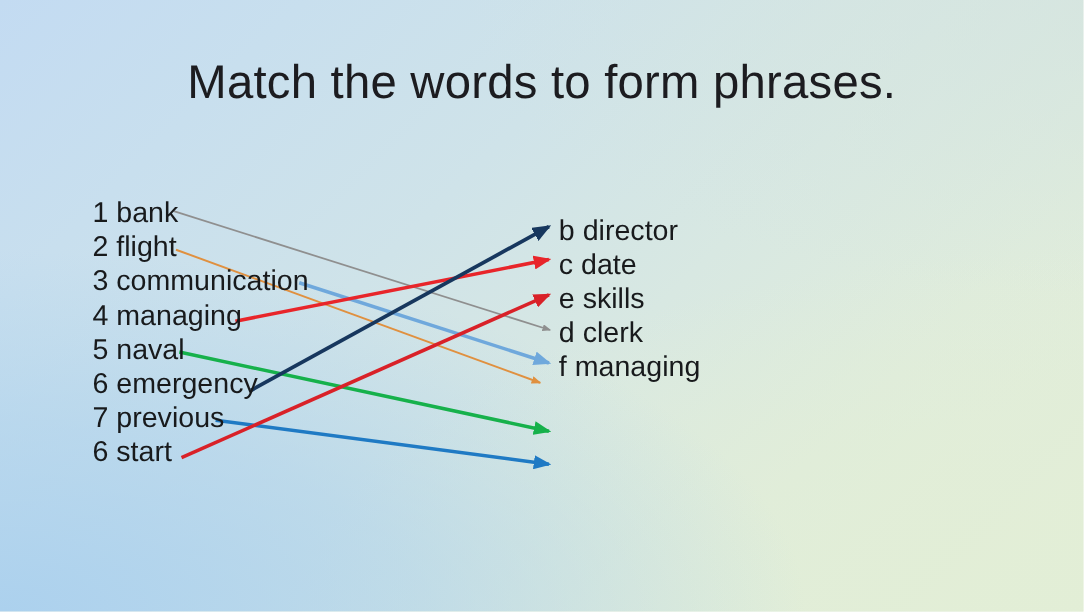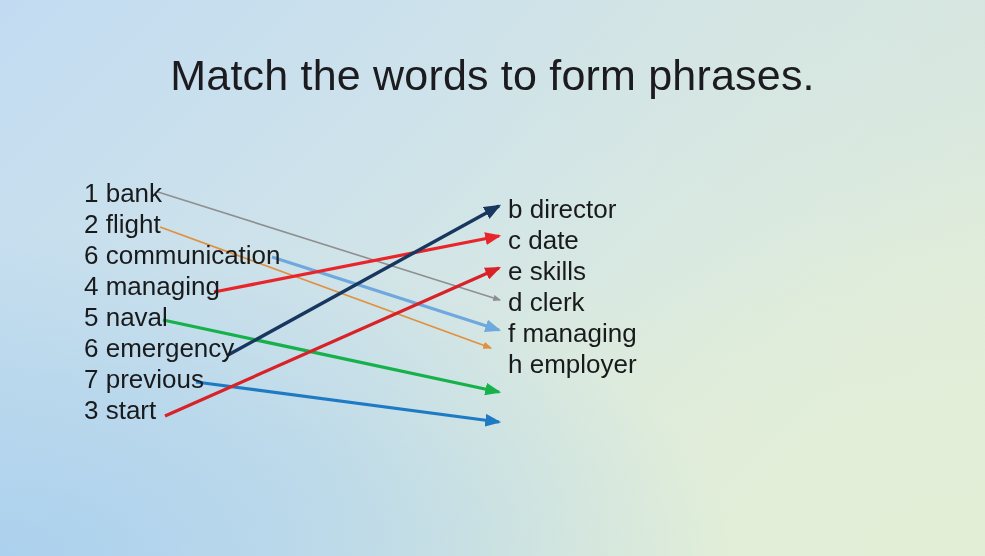--- a/index.html
+++ b/index.html
@@ -113,30 +113,29 @@
       <line x1="214" y1="292" x2="499" y2="236" stroke="#e8252a" stroke-width="3.2" stroke-linecap="butt" marker-end="url(#arw3)"></line>
       <line x1="163" y1="320" x2="499" y2="392" stroke="#16b14b" stroke-width="3.2" stroke-linecap="butt" marker-end="url(#arw4)"></line>
       <line x1="228" y1="355" x2="499" y2="206" stroke="#17375e" stroke-width="3.4" stroke-linecap="butt" marker-end="url(#arw5)"></line>
       <line x1="196" y1="382" x2="499" y2="422" stroke="#1f7ac4" stroke-width="3.2" stroke-linecap="butt" marker-end="url(#arw6)"></line>
       <line x1="165" y1="416" x2="499" y2="268" stroke="#d92128" stroke-width="3.2" stroke-linecap="butt" marker-end="url(#arw7)"></line>
     </svg>
 
   <div id="left-col" class="col">
     <div class="item">1 bank</div>
     <div class="item">2 flight</div>
-    <div class="item">6 communication</div>
+    <div class="item">3 communication</div>
     <div class="item">4 managing</div>
     <div class="item">5 naval</div>
     <div class="item">6 emergency</div>
     <div class="item">7 previous</div>
-    <div class="item">3 start</div>
+    <div class="item">6 start</div>
   </div>
 
   <div id="right-col" class="col">
     <div class="item">b director</div>
     <div class="item">c date</div>
     <div class="item">e skills</div>
     <div class="item">d clerk</div>
     <div class="item">f managing</div>
-    <div class="item">h employer</div>
   </div>
 
 </div>
 
 </body></html>

